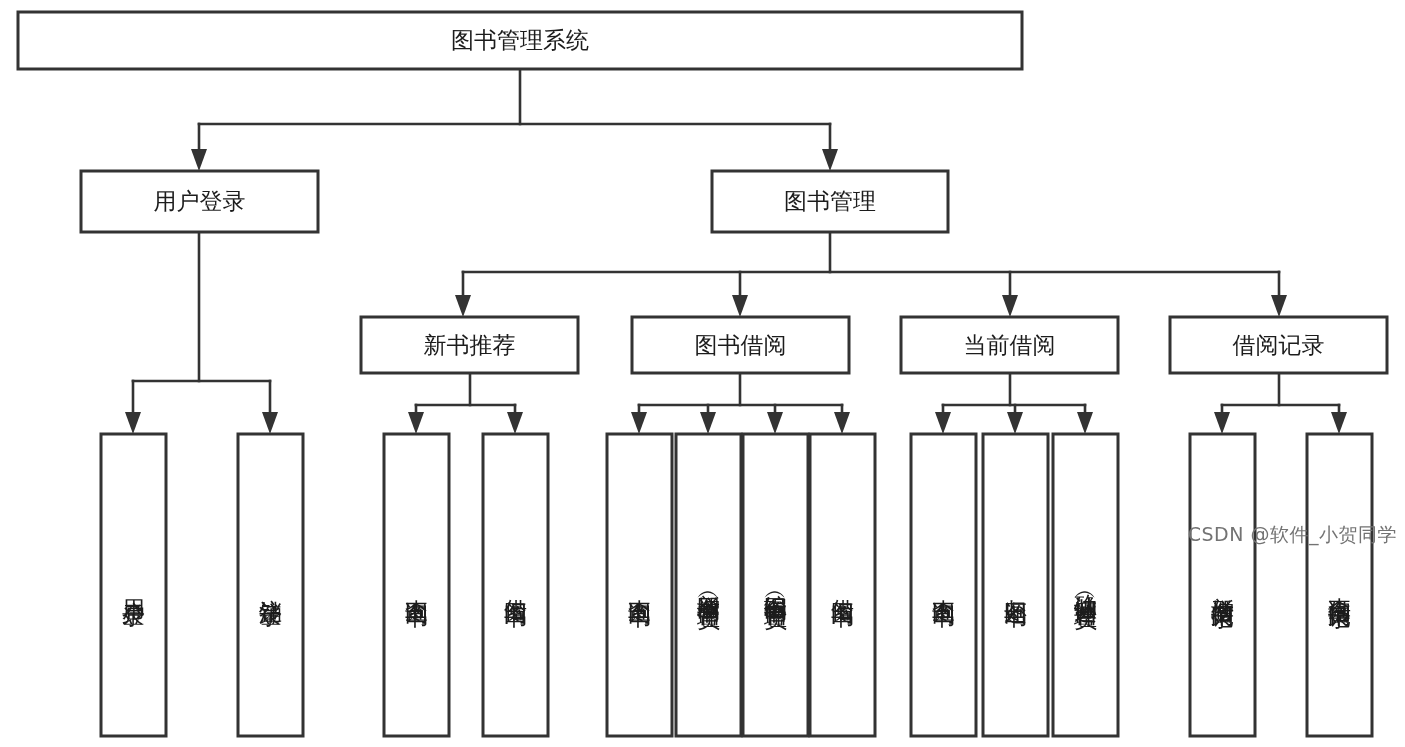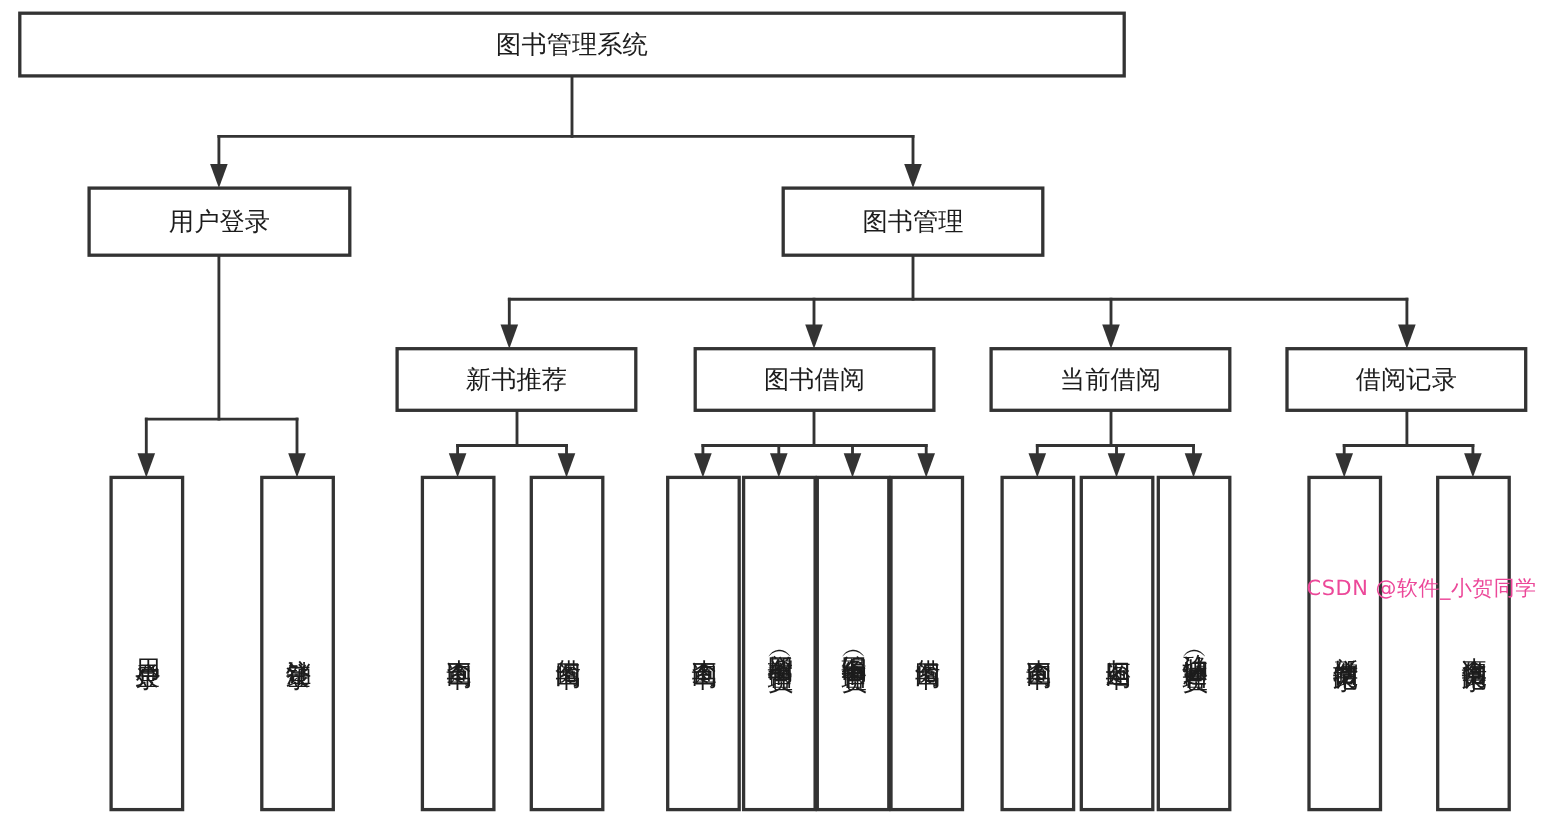--- a/index.html
+++ b/index.html
@@ -74,21 +74,21 @@
     white-space: nowrap;
     pointer-events: none;
     text-align: center;
   }
   .watermark {
     position: absolute;
     right: 8px;
     bottom: 6px;
     font-family: "DejaVu Sans", "Liberation Sans", sans-serif;
     font-size: 19px;
-    color: #ec4899;
+    color: #737373;
     white-space: nowrap;
     letter-spacing: 0.5px;
   }
 </style>
 </head>
 <body>
 
 <div id="diagram-root">
   <svg class="diagram-canvas" viewBox="0 0 1405 747">
     <g id="connectors-layer">

